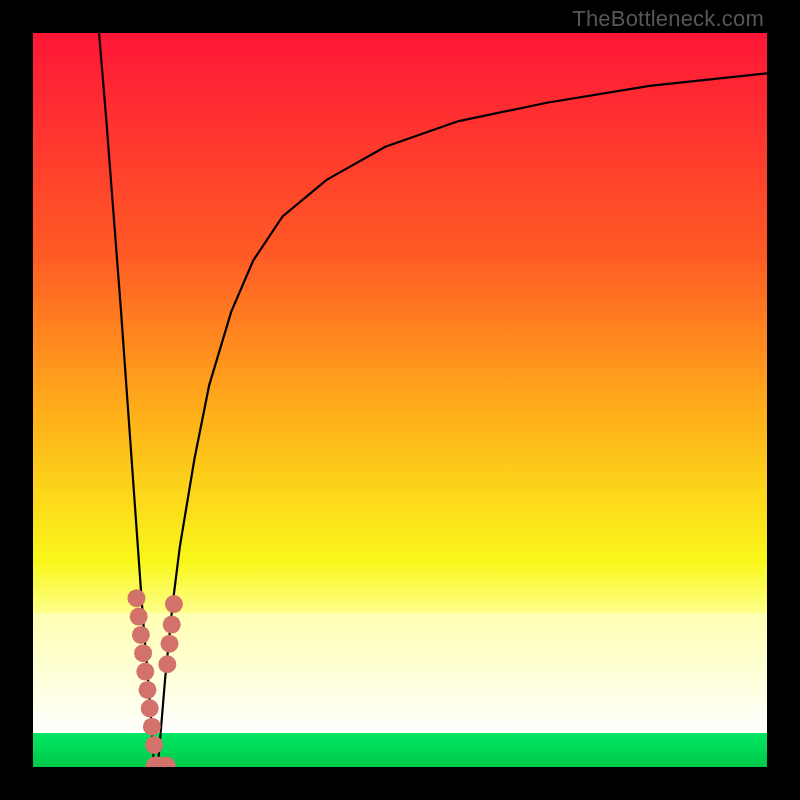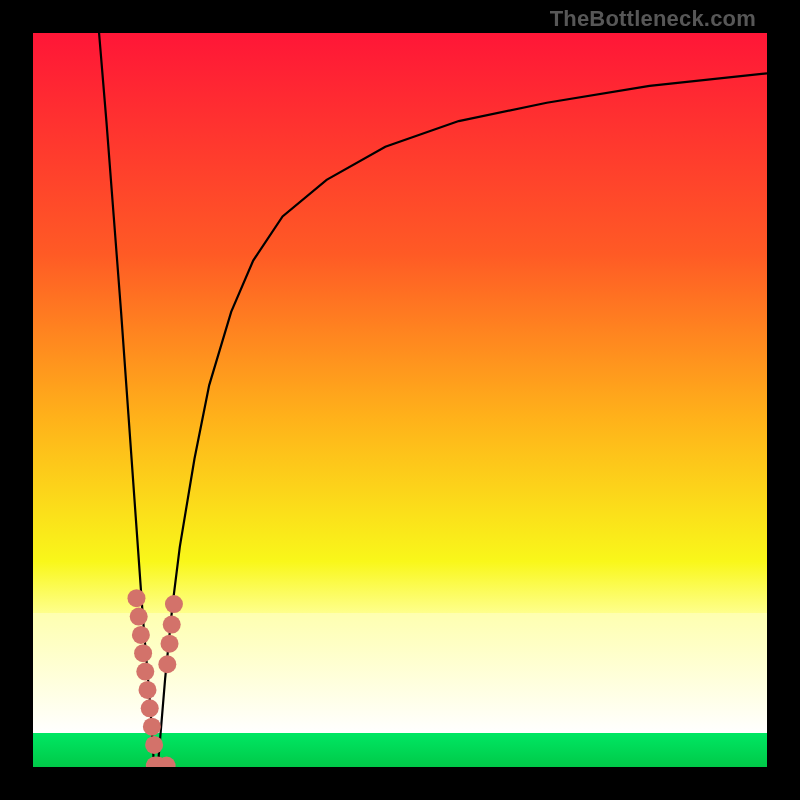--- a/index.html
+++ b/index.html
@@ -29,24 +29,24 @@
     position: absolute;
     inset: 0;
   }
   .curves {
     position: absolute;
     inset: 0;
   }
   .watermark {
     position: absolute;
     top: 6px;
-    right: 44px;
+    right: 36px;
     color: #575757;
     font-size: 22px;
-    font-weight: 700;
+    font-weight: 400;
     letter-spacing: 0.2px;
   }
 </style>
 </head>
 <body>
 
 <div class="stage">
   <div class="watermark">TheBottleneck.com</div>
 
   <div class="plot">

